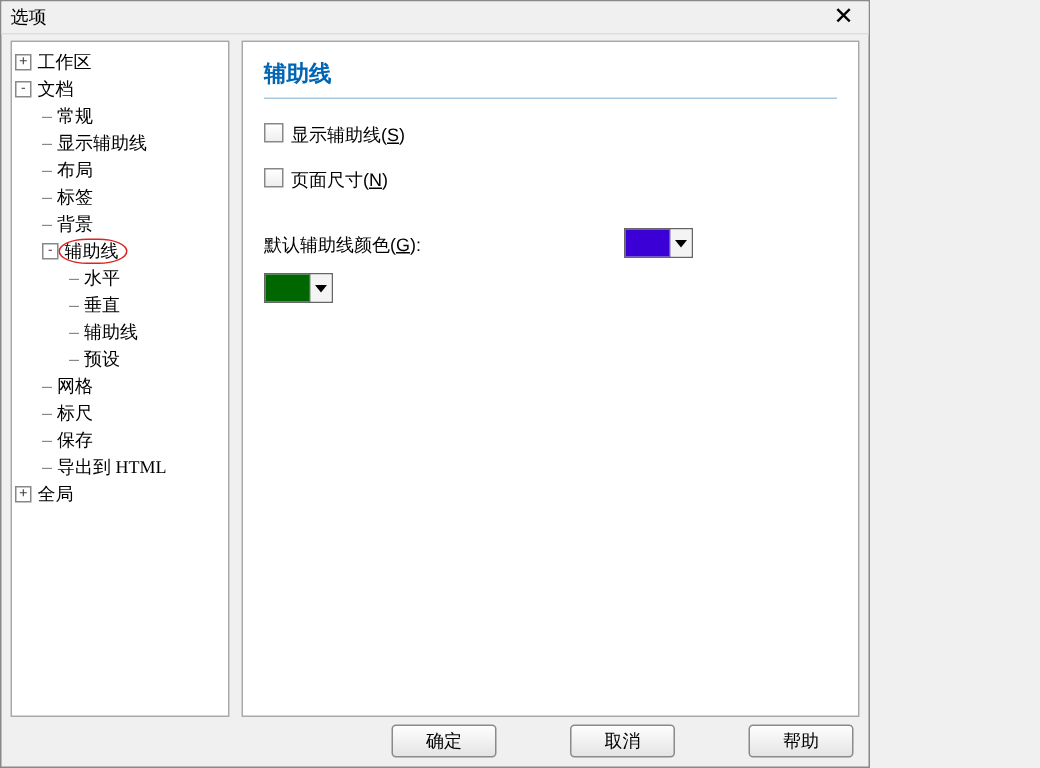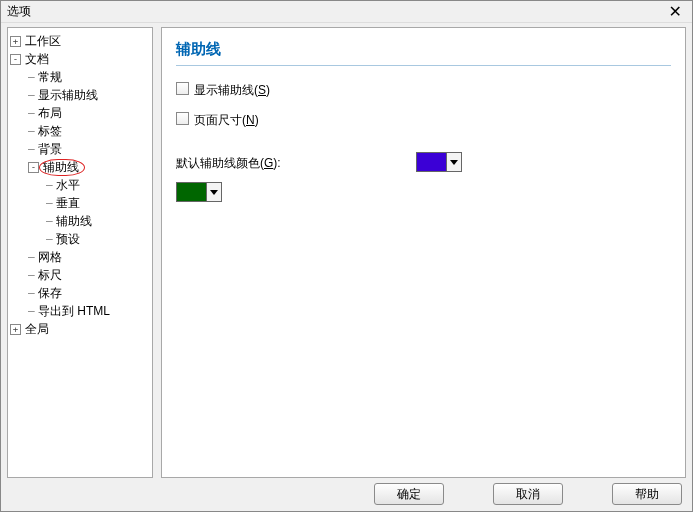--- a/index.html
+++ b/index.html
@@ -7,21 +7,21 @@
     margin: 0;
     font-family: "Microsoft YaHei", SimSun, Arial, sans-serif;
     font-size: 12px;
     background: #f0f0f0;
     width: 693px;
     height: 512px;
     overflow: hidden;
   }
   .window {
     position: relative;
-    width: 693px;
+    width: 580px;
     height: 512px;
     background: #f0f0f0;
     border: 1px solid #888;
   }
   .titlebar {
     height: 22px;
     display: flex;
     align-items: center;
     justify-content: space-between;
     padding: 0 6px;
@@ -66,21 +66,21 @@
     color: #444;
     background: #fff;
     font-family: monospace;
   }
   .tree-leaf-dash {
     display: inline-block;
     width: 8px;
     margin-right: 2px;
     color: #888;
   }
-  .tree-label { cursor: default; }
+  .tree-label { cursor: default; font-family: Liberation Serif, serif; }
   .tree-selected {
     position: relative;
   }
   .tree-selected::before {
     content: "";
     position: absolute;
     left: -4px; right: -6px; top: 1px; bottom: 0px;
     border: 1px solid #d22;
     border-radius: 50%/60%;
     pointer-events: none;

